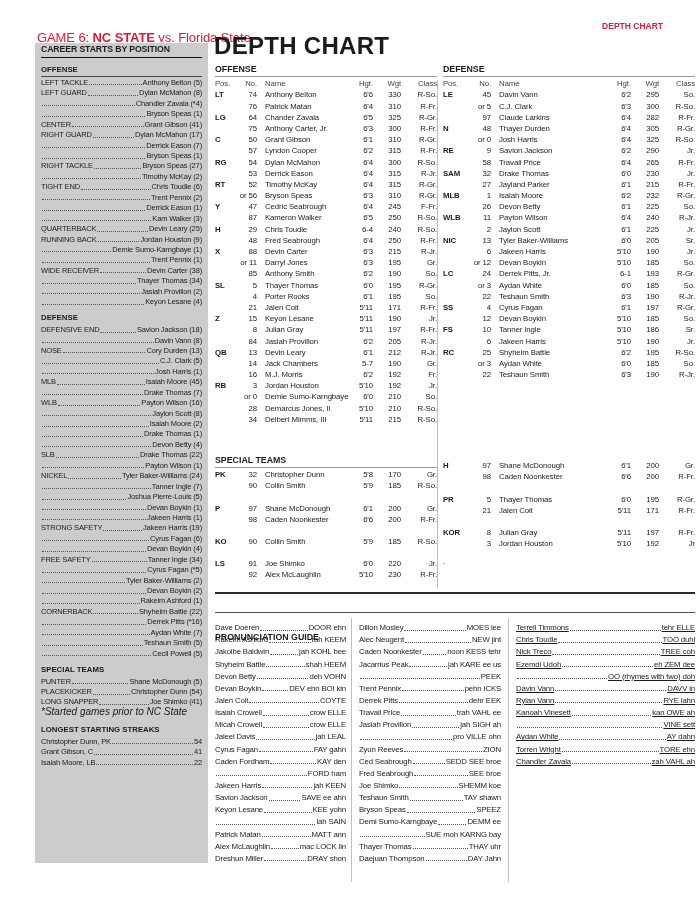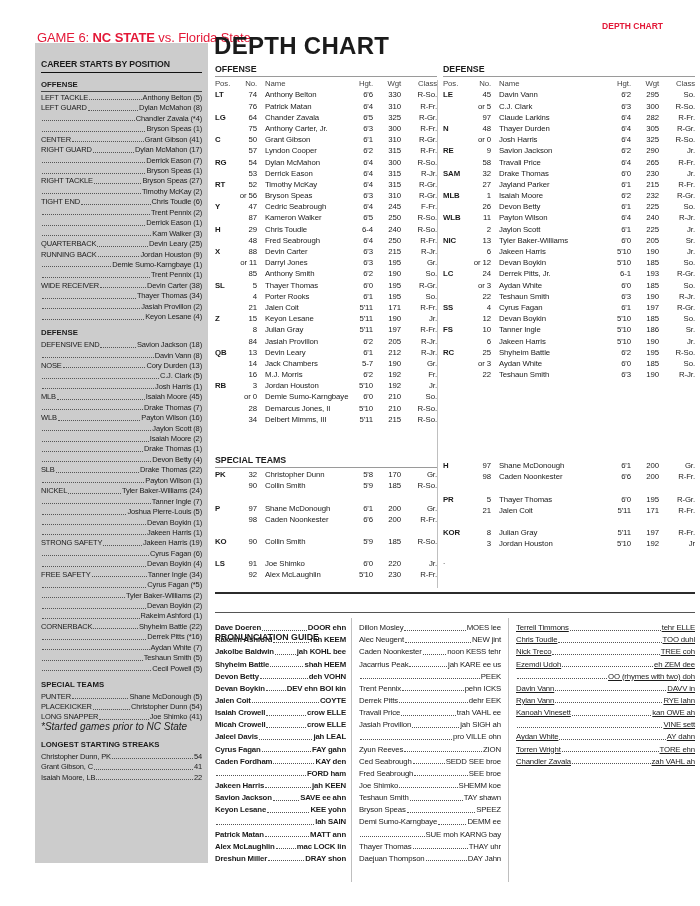--- a/index.html
+++ b/index.html
@@ -6,21 +6,21 @@
   html,body{margin:0;padding:0;width:700px;height:906px;background:#fff;overflow:hidden;}
   body{font-family:"Liberation Sans",sans-serif;color:var(--ink);position:relative;}
   .abs{position:absolute;}
 
   
   #hdr-left{left:37px;top:30px;font-size:13px;color:var(--red);letter-spacing:-0.1px;white-space:nowrap;}
   #hdr-left b{font-weight:bold;}
   #hdr-right{right:37px;top:21px;font-size:8.5px;font-weight:bold;color:var(--red);}
 
   
-  #sidebar{left:35px;top:43px;width:173px;height:820px;background:var(--gray);box-sizing:border-box;padding:16px 6px;}
+  #sidebar{left:35px;top:43px;width:173px;height:820px;background:var(--gray);box-sizing:border-box;padding:1px 6px;}
   #sb-title{font-weight:bold;font-size:8.7px;letter-spacing:-0.1px;border-bottom:1.6px solid #111;padding-bottom:3px;}
   .sb-heading{font-weight:bold;font-size:7.8px;margin-top:7px;line-height:10.5px;}
   .sb-heading.u{border-bottom:1px solid #444;}
   .srow{display:flex;align-items:flex-end;height:10.45px;font-size:7.5px;letter-spacing:-0.15px;}
   .slabel{white-space:nowrap;}
   .sleader{flex:1;border-bottom:1px dotted #555;margin:0 1px 1.5px 1px;min-width:4px;}
   .svalue{white-space:nowrap;}
   .snote{font-style:italic;font-size:10px;line-height:10.5px;margin-top:1px;}
   #sb-footnote{font-style:italic;font-size:7.5px;margin-top:9px;line-height:10.5px;}
 
@@ -45,21 +45,21 @@
   #special-right{left:443px;top:459px;width:252px;}
   .tgap{height:11px;}
   #vdiv{left:437px;top:80px;width:1px;height:508px;background:#bfbfbf;}
   #stray-dot{font-size:8px;margin-top:9px;}
 
   
   #pron-rule-top{left:215px;top:592px;width:480px;height:2px;background:#2b2b2b;}
   #pron-head{left:215px;top:597px;font-size:8.8px;font-weight:bold;margin-top:35px;}
   #pron-rule-bot{left:215px;top:612px;width:480px;height:1px;background:#555;}
   .pron-col{top:620px;}
-  #pron-col-1{left:215px;width:131px;font-weight:bold;}
+  #pron-col-1{left:215px;width:131px;}
   #pron-col-2{left:359px;width:142px;}
   #pron-col-3{left:516px;width:179px;text-decoration:underline;}
   .prow{display:flex;align-items:flex-end;height:12.15px;font-size:7.8px;letter-spacing:-0.15px;}
   .pname{white-space:nowrap;}
   .pleader{flex:1;border-bottom:1px dotted #555;margin:0 1px 1.5px 1px;min-width:5px;}
   .ppron{white-space:nowrap;}
   .pdiv{top:618px;width:1px;height:264px;background:#bfbfbf;}
   #pdiv-1{left:351px;}
   #pdiv-2{left:508px;}
 </style>

